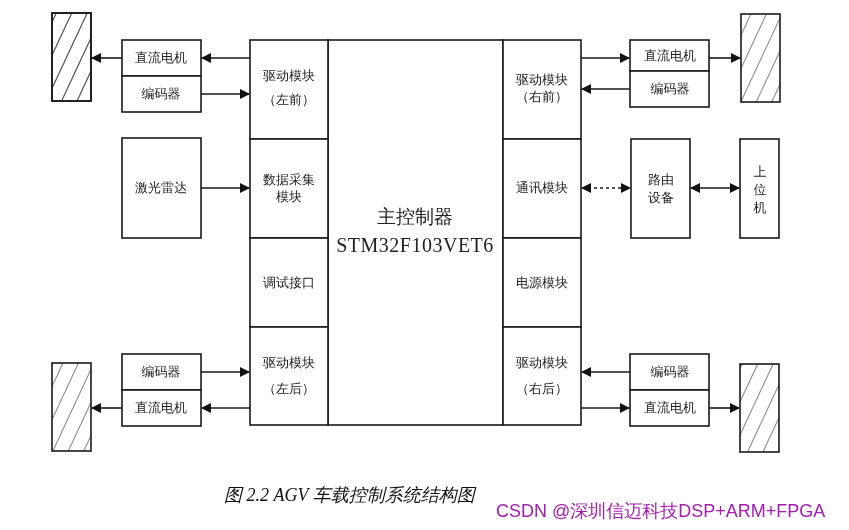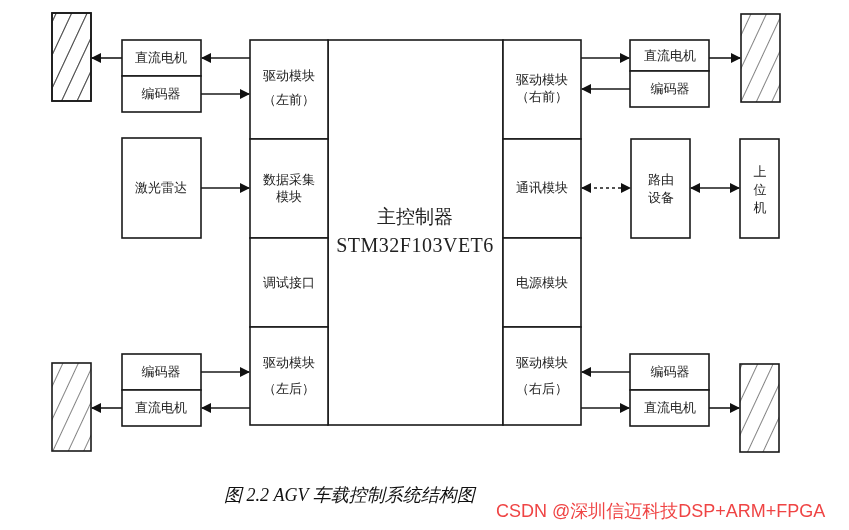--- a/index.html
+++ b/index.html
@@ -7,21 +7,21 @@
          font-family:"DejaVu Serif", serif; color:#1a1a1a; }
   svg#diagram { position:absolute; left:0; top:0; }
   .box { fill:#fff; stroke:#1a1a1a; stroke-width:1.6; }
   .line { stroke:#1a1a1a; stroke-width:1.6; fill:none; }
   .dash { stroke:#1a1a1a; stroke-width:1.6; stroke-dasharray:3 3; fill:none; }
   .hatch { stroke:#1a1a1a; stroke-width:1.1; }
   .lbl { font-family:"DejaVu Sans", sans-serif; font-size:13px; fill:#222; text-anchor:middle; dominant-baseline:middle; }
   .big { font-family:"DejaVu Serif", serif; font-size:19px; fill:#222; text-anchor:middle; dominant-baseline:middle; }
   .mono { font-family:"Liberation Serif", serif; font-size:20px; fill:#222; text-anchor:middle; dominant-baseline:middle; letter-spacing:0.5px; }
   .caption { position:absolute; left:224px; top:483px; font-family:"Liberation Serif", serif; font-size:18px; color:#111;font-style:italic; }
-  .watermark { position:absolute; left:496px; top:499px; font-family:"Liberation Sans", sans-serif; font-size:18px; color:#ef4444; }
+  .watermark { position:absolute; left:496px; top:499px; font-family:"Liberation Sans", sans-serif; font-size:18px; color:#a21caf; }
 </style>
 </head>
 <body>
 
 <svg id="diagram" width="849" height="480">
   <defs>
     <marker id="arr" markerWidth="10" markerHeight="10" refX="9" refY="5" orient="auto" markerUnits="userSpaceOnUse">
       <path d="M0,0 L10,5 L0,10 z" fill="#111"></path>
     </marker>
     <marker id="arrS" markerWidth="10" markerHeight="10" refX="1" refY="5" orient="auto" markerUnits="userSpaceOnUse">

